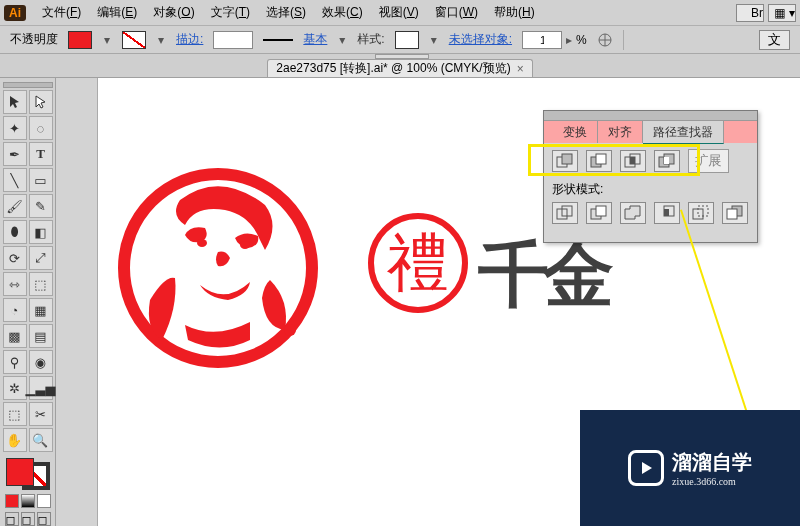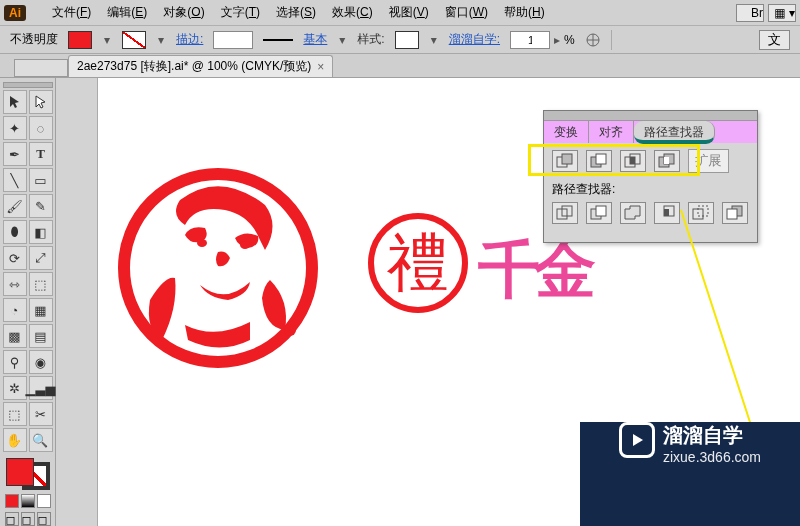--- a/index.html
+++ b/index.html
@@ -14,21 +14,21 @@
   }
   .menubar {
     background: #d1d1d1;
     height: 26px;
     display: flex; align-items: center;
     padding: 0 4px; gap: 0;
     border-bottom: 1px solid #b0b0b0;
   }
   .app-logo {
     background:#3a2412;color:#ff8a00;font-weight:bold;width:22px;height:16px;
-    display:flex;align-items:center;justify-content:center;border-radius:3px;margin-right:18px;
+    display:flex;align-items:center;justify-content:center;border-radius:3px;margin-right:8px;
   }
   .menu-item { padding: 4px 8px; cursor: default; }
   .menu-item u { text-decoration: underline; }
   .menu-right { margin-left: auto; display:flex; gap:4px; align-items:center; }
   .panel-layout-btn { width:28px;height:18px;border:1px solid #888;background:#e8e8e8;display:inline-flex;align-items:center;justify-content:flex-end; }
 
   .control-bar {
     background:#d1d1d1;height:28px;display:flex;align-items:center;
     padding: 0 10px; gap:10px; border-bottom:1px solid #a8a8a8;
   }
@@ -42,22 +42,23 @@
   .cb-input{width:60px;height:18px;border:1px solid #888;background:#fff;padding:0 2px;font-size:11px;}
   .dash{width:30px;height:8px;display:flex;align-items:center;}
   .dash span{flex:1;height:2px;background:#000;}
   .cb-sep{width:1px;height:20px;background:#aaa;}
   .opacity-box{display:flex;align-items:center;gap:2px;}
   .opacity-input{width:40px;height:18px;border:1px solid #888;background:#fff;padding:0 17px;font-size:11px;}
   .wand-ico{width:16px;height:16px;display:inline-block;}
   .btn-right{background:#e8e8e8;border:1px solid #888;height:20px;padding:0 8px;margin-left:auto;}
 
   .tab-bar {
-    background:#cfcfcf;height:24px;display:flex;align-items:flex-end;padding:0 10px;
+    background:#cfcfcf;height:24px;display:flex;align-items:center;padding:0 10px;
     border-bottom:1px solid #a0a0a0;
+    flex-direction:column;
   }
   .doc-tab{background:#e8e8e8;border:1px solid #a0a0a0;border-bottom:none;height:22px;display:flex;align-items:center;padding:0 8px;border-radius:3px 3px 0 0;gap:6px;}
   .close-x{font-family:Arial;color:#666;}
   .ruler-btn{width:54px;height:18px;border:1px solid #999;background:#ddd;margin-left:4px;}
 
   .workspace{position:relative;height:448px;display:flex;}
   .toolbox{
     width:56px;background:#d1d1d1;border-right:1px solid #a0a0a0;
     display:flex;flex-direction:column;align-items:center;padding-top:4px;
   }
@@ -70,49 +71,49 @@
   .fsb-stroke{position:absolute;right:0;bottom:0;width:28px;height:28px;background:#fff;border:4px solid #333;}
   .fsb-stroke::after{content:"";position:absolute;inset:0;background:linear-gradient(to top right,transparent 44%,#e00 44%,#e00 56%,transparent 56%);}
   .mini-row{display:flex;gap:2px;margin-top:4px;}
   .mini{width:14px;height:14px;border:1px solid #888;}
 
   .gutter{width:42px;background:#d3d3d3;border-right:1px solid #aaa;}
   .canvas{flex:1;background:#fff;position:relative;overflow:hidden;}
 
   .artwork{position:absolute;left:20px;top:90px;}
   .stamp-ring{width:200px;height:200px;border:12px solid #ee1d23;border-radius:50%;position:absolute;left:0;top:0;}
-  .cal-text{position:absolute;left:245px;top:60px;font-family:"STKaiti","KaiTi",serif;color:#ec4899;font-size:62px;font-weight:600;letter-spacing:-6px;white-space:nowrap;}
+  .cal-text{position:absolute;left:245px;top:60px;font-family:"STKaiti","KaiTi",serif;color:#404040;font-size:71px;font-weight:600;letter-spacing:-6px;white-space:nowrap;}
   .seal-char{position:absolute;left:250px;top:45px;width:100px;height:100px;}
   .seal-circle{position:absolute;inset:0;border:6px solid #ee1d23;border-radius:50%;}
   .seal-text{position:absolute;inset:0;display:flex;align-items:center;justify-content:center;color:#ee1d23;font-family:"STKaiti",serif;font-size:62px;}
 
   
   .pathfinder-panel{
     position:absolute;right:42px;top:32px;width:215px;
     background:#d6d6d6;border:1px solid #7a7a7a;
     box-shadow:2px 2px 4px rgba(0,0,0,.25);
   }
   .pf-titlebar{height:10px;background:#bcbcbc;border-bottom:1px solid #9a9a9a;}
-  .pf-tabs{display:flex;background:#f0abfc;height:22px;}
+  .pf-tabs{display:flex;background:#fca5a5;height:22px;padding-left:9px;}
   .pf-tab{padding:3px 10px;border-right:1px solid #9a9a9a;color:#333;}
-  .pf-tab.active{background:#d6d6d6;border-bottom:4px solid #0f766e;margin-bottom:-1px;border-radius:9px;}
+  .pf-tab.active{background:#d6d6d6;border-bottom:1px solid #0f766e;margin-bottom:-1px;}
   .pf-body{padding:6px 8px 10px;}
   .pf-label{margin:2px 0 4px;}
   .pf-row{display:flex;gap:8px;align-items:center;margin-bottom:8px;}
   .pf-box{width:26px;height:22px;border:1px solid #8a8a8a;background:#e6e6e6;display:flex;align-items:center;justify-content:center;}
   .pf-box svg{width:18px;height:16px;}
   .expand-btn{border:1px solid #9a9a9a;background:#eee;padding:2px 6px;color:#888;}
   .hi-frame{position:absolute;border:3px solid #f7e600;pointer-events:none;}
 
   
-  .brand-box{position:absolute;right:0;bottom:0;width:220px;height:104px;background:#14294a;color:#fff;display:flex;align-items:flex-start;justify-content:center;gap:8px;}
+  .brand-box{position:absolute;right:0;bottom:0;width:220px;height:116px;background:#14294a;color:#fff;display:flex;align-items:center;justify-content:center;gap:8px;}
   .brand-icon{width:36px;height:36px;border:3px solid #fff;border-radius:8px;display:flex;align-items:center;justify-content:center;}
   .brand-text{display:flex;flex-direction:column;}
   .brand-main{font-size:20px;font-weight:bold;}
-  .brand-sub{font-size:14px;opacity:.9;}
+  .brand-sub{font-size:10px;opacity:.9;font-family:Liberation Serif, serif;}
 
   .annot-line{position:absolute;width:2px;background:#f7e600;transform-origin:top left;pointer-events:none;}
 </style>
 </head>
 <body>
 
 <div class="menubar">
   <div class="app-logo">Ai</div>
   <div class="menu-item"><span>文件</span>(<u>F</u>)</div>
   <div class="menu-item"><span>编辑</span>(<u>E</u>)</div>
@@ -146,21 +147,21 @@
       <span></span>
       <span></span>
       <span></span>
       <span></span>
     </span>
   <span class="cb-link">基本</span>
     <span class="tiny-arrow">▾</span>
   <span class="cb-label">样式:</span>
   <span class="swatch" style="background:#fff"></span>
     <span class="tiny-arrow">▾</span>
-  <span class="cb-link">溜溜自学:</span>
+  <span class="cb-link">未选择对象:</span>
   <span class="opacity-box">
     <input class="opacity-input" value="100" style="">
     <span class="tiny-arrow">▸</span>
     <span>%</span>
   </span>
   <span class="wand-ico">
     <svg viewBox="0 0 16 16">
         <circle cx="8" cy="8" r="6" fill="none" stroke="#666"></circle>
         <path d="M8 2v12M2 8h12" stroke="#666"></path>
       </svg>
@@ -293,21 +294,21 @@
             </div>
           <div class="pf-box">
               <svg viewBox="0 0 18 16">
                 <rect x="1" y="4" width="10" height="10" fill="#bbb" stroke="#555"></rect>
                 <rect x="6" y="1" width="10" height="10" fill="#bbb" stroke="#555"></rect>
                 <rect x="6" y="4" width="5" height="7" fill="#fff"></rect>
               </svg>
             </div>
           <button class="expand-btn">扩展</button>
         </div>
-        <div class="pf-label">路径查找器:</div>
+        <div class="pf-label">形状模式:</div>
         <div class="pf-row">
           <div class="pf-box">
               <svg viewBox="0 0 18 16">
                 <rect x="1" y="4" width="10" height="10" fill="none" stroke="#555"></rect>
                 <rect x="6" y="1" width="10" height="10" fill="none" stroke="#555"></rect>
               </svg>
             </div>
           <div class="pf-box">
               <svg viewBox="0 0 18 16">
                 <rect x="1" y="4" width="10" height="10" fill="#ddd" stroke="#555"></rect>

